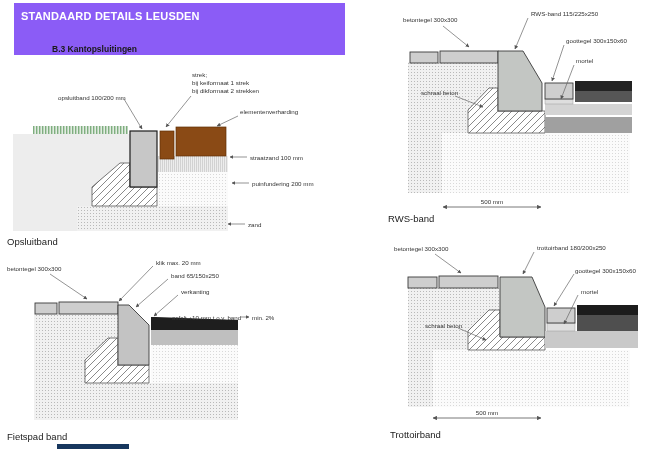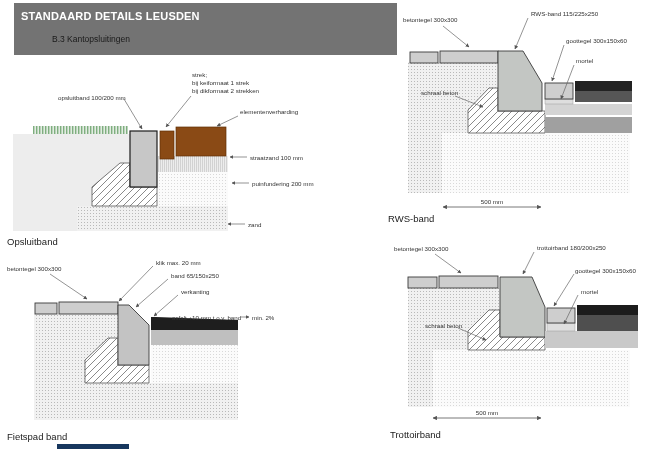--- a/index.html
+++ b/index.html
@@ -1,20 +1,20 @@
 <!DOCTYPE html>
 <html><head>
 <meta charset="utf-8">
 <style>
   html,body{margin:0;padding:0;}
   body{font-family:"Liberation Sans",sans-serif;background:#fff;}
   .page{position:relative;width:650px;height:449px;background:#ffffff;overflow:hidden;}
-  .header{position:absolute;left:14px;top:3px;width:383px;height:52px;background:#737373;box-sizing:border-box;padding:7px 0 0 7px;}
+  .header{position:absolute;left:14px;top:3px;width:331px;height:52px;background:#8b5cf6;box-sizing:border-box;padding:7px 0 0 7px;}
   .header-title{color:#ffffff;font-weight:bold;font-size:11px;letter-spacing:.2px;line-height:1.25;}
-  .header-subtitle{color:#1a1a1a;font-weight:normal;font-size:8.5px;margin-top:10px;padding-left:31px;}
+  .header-subtitle{color:#1a1a1a;font-weight:bold;font-size:8.5px;margin-top:20px;padding-left:31px;}
   svg{position:absolute;left:0;top:0;}
   svg text{font-family:"Liberation Sans",sans-serif;font-size:6.2px;fill:#333;}
   svg text.title{font-size:9.5px;fill:#222;}
   .leader{stroke:#666;stroke-width:.7;fill:none;}
   .dim{stroke:#555;stroke-width:.8;fill:none;}
   .outl{stroke:#3a3a3a;stroke-width:.9;}
 </style>
 </head>
 <body>
 

